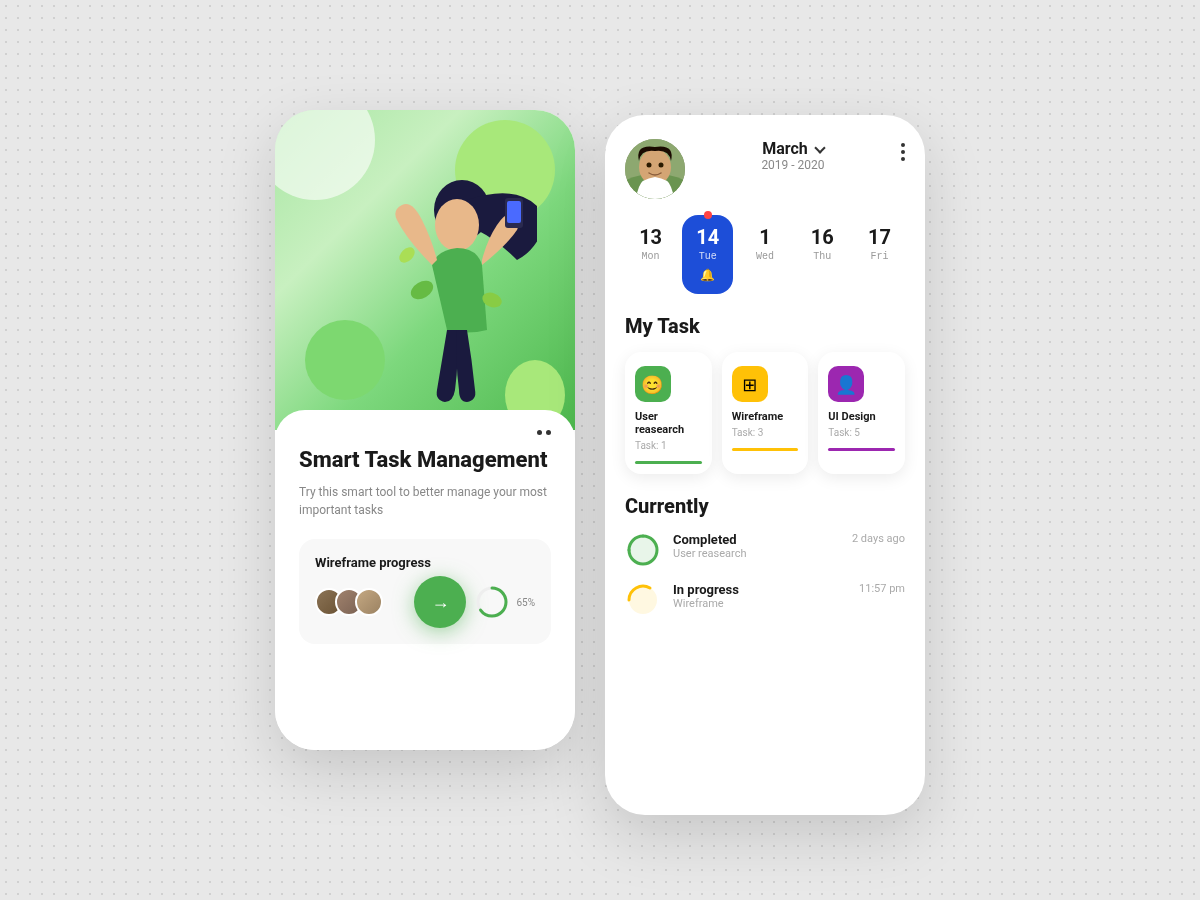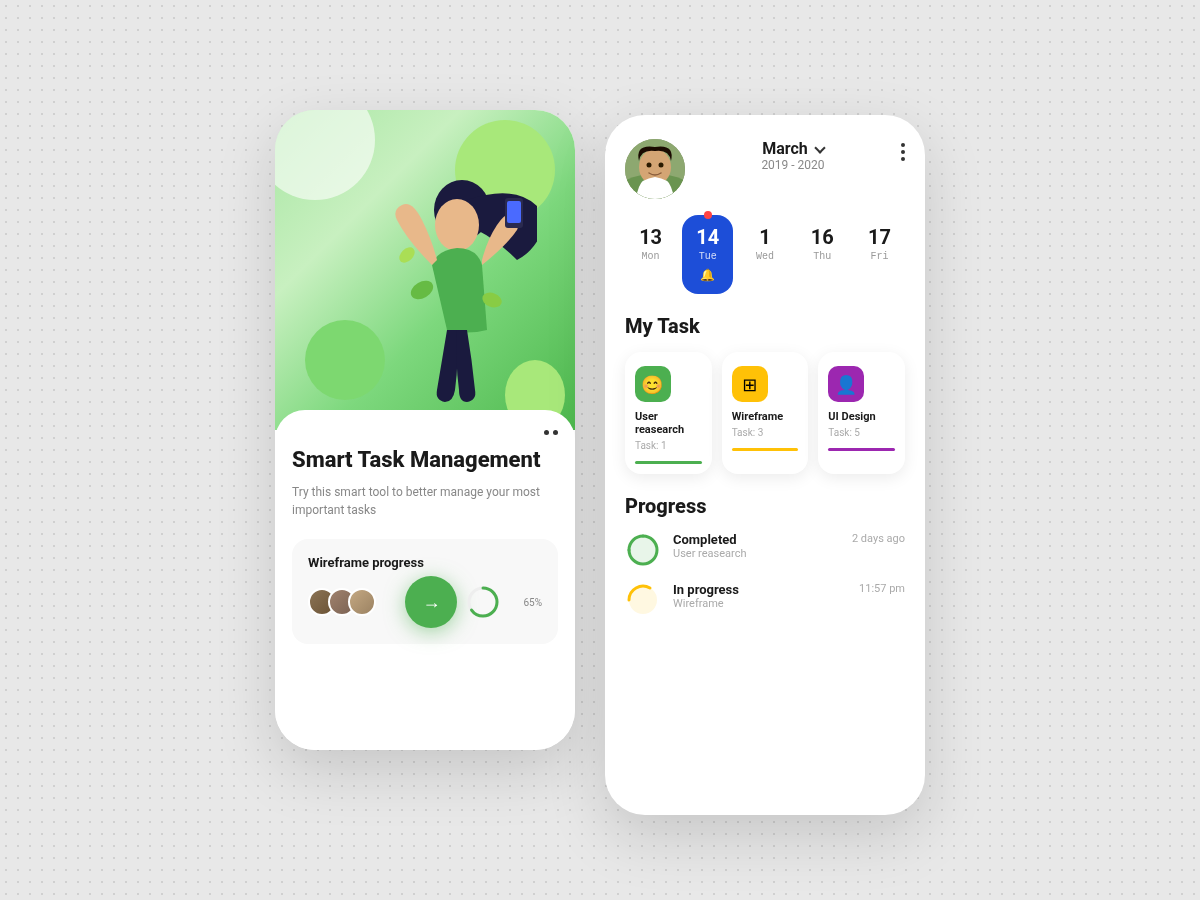--- a/index.html
+++ b/index.html
@@ -82,21 +82,21 @@
       bottom: 20px;
       left: 50%;
       transform: translateX(-30%);
       width: 160px;
       height: 240px;
     }
 
     .phone-left-content {
       flex: 1;
       background: white;
-      padding: 20px 17px;
+      padding: 20px 24px;
       border-radius: 30px 30px 0 0;
       margin-top: -20px;
       position: relative;
       z-index: 2;
     }
 
     .dots-menu {
       display: flex;
       gap: 4px;
       justify-content: flex-end;
@@ -177,21 +177,21 @@
       display: flex;
       align-items: center;
       justify-content: center;
       cursor: pointer;
       box-shadow: 0 4px 20px rgba(76, 175, 80, 0.5);
     }
 
     .progress-circle-wrap {
       display: flex;
       align-items: center;
-      gap: 22px;
+      gap: 6px;
     }
 
     .progress-pct {
       font-size: 10px;
       color: #888;
     }
 
     
     .phone-right {
       width: 320px;
@@ -614,21 +614,21 @@
       <div class="task-bar yellow"></div>
     </div>
     <div class="task-card">
       <div class="task-icon purple">👤</div>
       <div class="task-name">UI Design</div>
       <div class="task-count">Task: 5</div>
       <div class="task-bar purple"></div>
     </div>
   </div>
 
-  <div class="section-title">Progress</div>
+  <div class="section-title">Currently</div>
 
   <div class="progress-items">
 
     <div class="progress-item">
       <div class="progress-icon-wrap">
         <svg width="36" height="36" viewBox="0 0 36 36">
           <circle cx="18" cy="18" r="14" fill="#E8F5E9"></circle>
           <path d="M4 18 A14 14 0 0 1 18 4" stroke="#4CAF50" stroke-width="3" fill="none" stroke-linecap="round"></path>
           <path d="M18 4 A14 14 0 1 1 4 18" stroke="#4CAF50" stroke-width="3" fill="none" stroke-linecap="round"></path>
         </svg>

